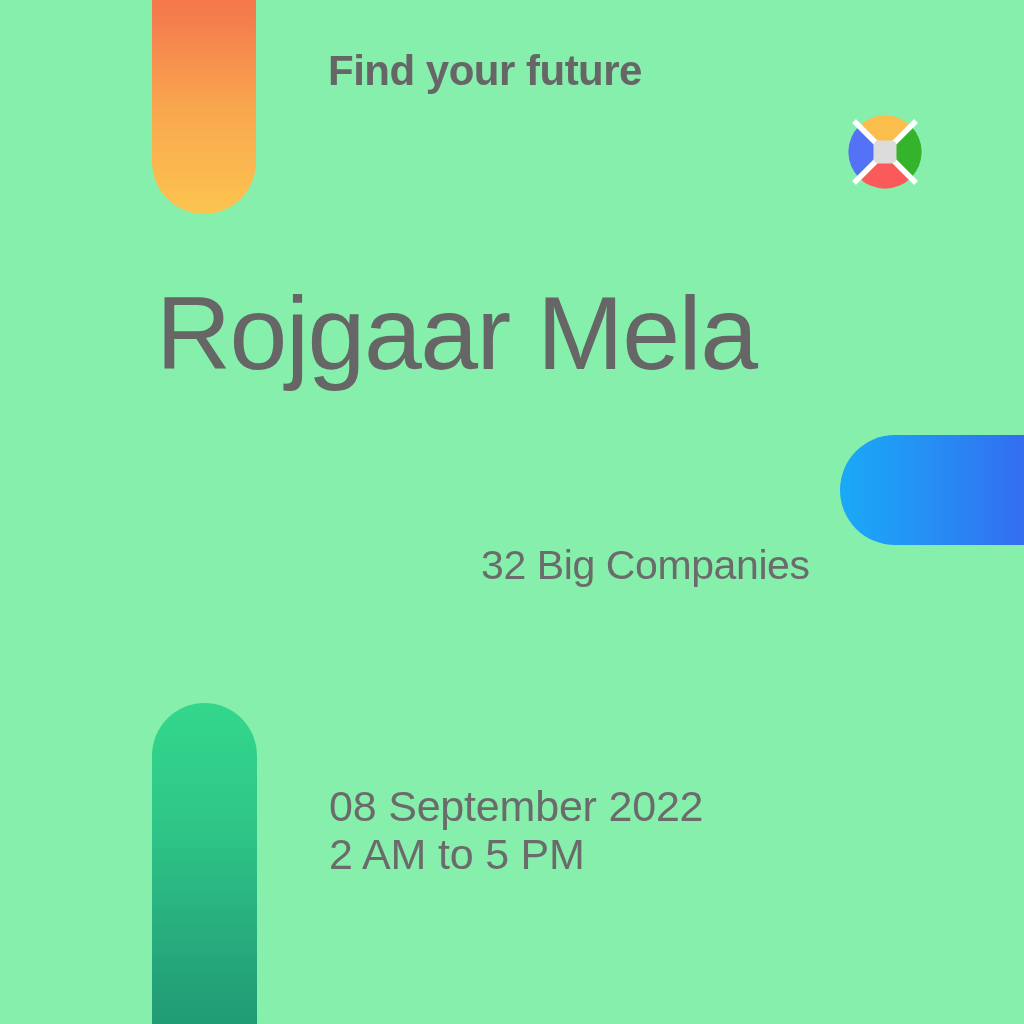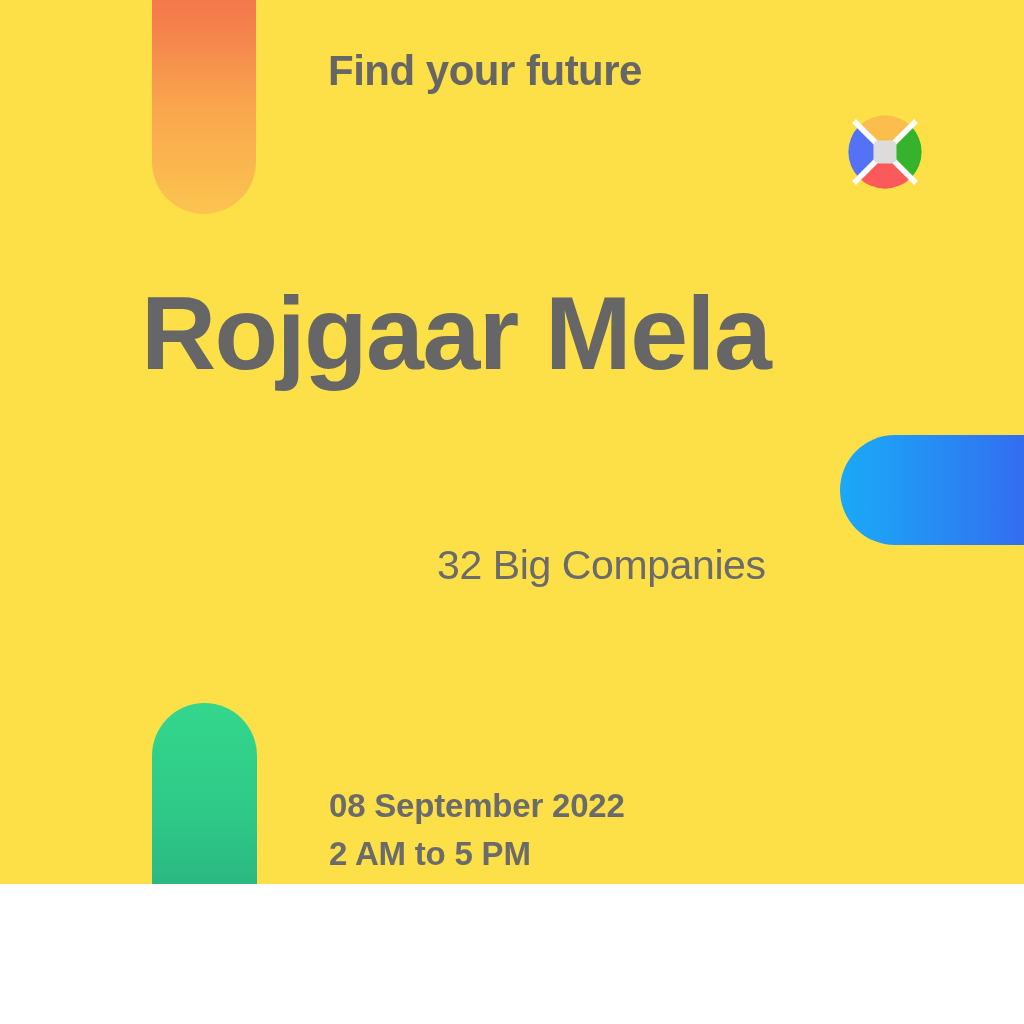--- a/index.html
+++ b/index.html
@@ -7,22 +7,22 @@
     margin: 0;
     padding: 0;
     background: #ffffff;
   }
   body {
     font-family: "Liberation Sans", sans-serif;
   }
   #poster {
     position: relative;
     width: 1024px;
-    height: 884px;
-    background: #fde047;
+    height: 1024px;
+    background: #86efac;
     overflow: hidden;
   }
 
   
   .pill {
     position: absolute;
   }
   #pill-orange {
     left: 152px;
     top: -60px;
@@ -65,54 +65,54 @@
     position: absolute;
     left: 845px;
     top: 112px;
     width: 80px;
     height: 80px;
   }
 
   
   #headline {
     position: absolute;
-    left: 141px;
+    left: 156px;
     top: 283px;
     color: #666666;
     font-size: 104px;
     line-height: 101px;
-    font-weight: 700;
+    font-weight: 400;
     letter-spacing: -1.5px;
     white-space: nowrap;
   }
   #headline .hl-line {
     display: block;
   }
 
   
   #subheadline {
     position: absolute;
-    left: 437px;
+    left: 481px;
     top: 542px;
     color: #6b6b6b;
     font-size: 41px;
     font-weight: 400;
     letter-spacing: -0.4px;
     white-space: nowrap;
   }
 
   
   #info-block {
     position: absolute;
     left: 329px;
     top: 782px;
     color: #6b6b6b;
-    font-size: 33px;
+    font-size: 43px;
     line-height: 48px;
-    font-weight: 700;
+    font-weight: 400;
     letter-spacing: -0.2px;
   }
   #info-block .info-line {
     display: block;
     white-space: nowrap;
   }
 </style>
 </head>
 <body>
 

